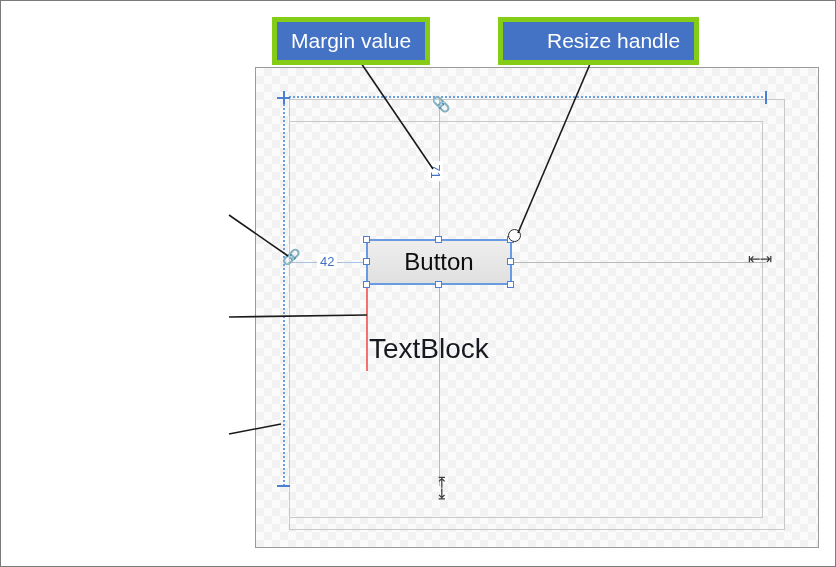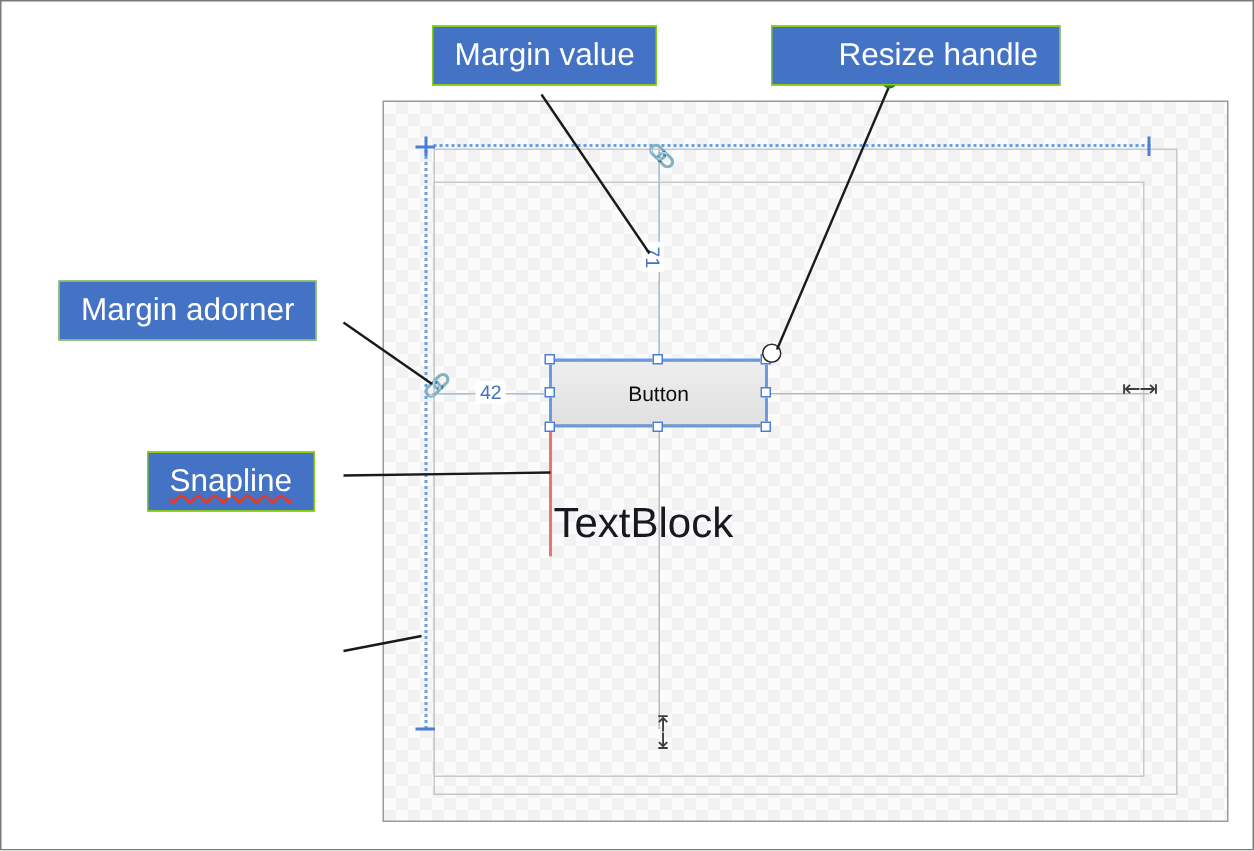--- a/index.html
+++ b/index.html
@@ -134,21 +134,21 @@
     top: 239px;
     width: 144px;
     height: 44px;
     box-sizing: border-box;
     background: linear-gradient(#eeeeee, #e0e0e0);
     border: 1px solid #707070;
     display: flex;
     align-items: center;
     justify-content: center;
     font-family: "Liberation Sans", sans-serif;
-    font-size: 14px;
+    font-size: 24px;
     color: #0d0d0d;
   }
   
   .selection-box {
     position: absolute;
     left: 365px;
     top: 238px;
     width: 146px;
     height: 46px;
     box-sizing: border-box;
@@ -193,29 +193,28 @@
     font-family: "Liberation Sans", sans-serif;
     font-size: 28px;
     color: #16191f;
     white-space: nowrap;
   }
 
   
   .callout {
     position: absolute;
     background: #4472c4;
-    border: 1px solid #84cc16;
+    border: 5px solid #84cc16;
     color: #ffffff;
     font-family: "Liberation Sans", sans-serif;
     font-size: 21px;
     line-height: 1;
     padding: 8px 14px 9px 14px;
     white-space: nowrap;
     box-sizing: border-box;
-    margin-left: 16px;
   }
   .callout.misspelled {
     text-decoration: underline wavy #e03b2f;
     text-decoration-skip-ink: none;
   }
 
   
   .leaders {
     position: absolute;
     left: 0;
@@ -280,16 +279,14 @@
     <line x1="360" y1="62" x2="432" y2="168" stroke="#1a1a1a" stroke-width="1.6"></line>
     <line x1="592" y1="56" x2="517" y2="232" stroke="#1a1a1a" stroke-width="1.6"></line>
     <circle cx="592" cy="53" r="5" fill="#2f7d22"></circle>
     <line x1="228" y1="214" x2="287" y2="255" stroke="#1a1a1a" stroke-width="1.6"></line>
     <line x1="228" y1="316" x2="366" y2="314" stroke="#1a1a1a" stroke-width="1.6"></line>
     <line x1="228" y1="433" x2="280" y2="423" stroke="#1a1a1a" stroke-width="1.6"></line>
   </svg>
 
   <div class="callout" style="left:271px; top:16px;">Margin value</div>
   <div class="callout" style="left:497px; top:16px;padding-left:44px;">Resize handle</div>
-  <div class="callout" style="left:22px; top:186px;">Margin adorner</div>
-  <div class="callout misspelled" style="left:81px; top:300px;">Snapline</div>
 
 </div>
 
 </body></html>

